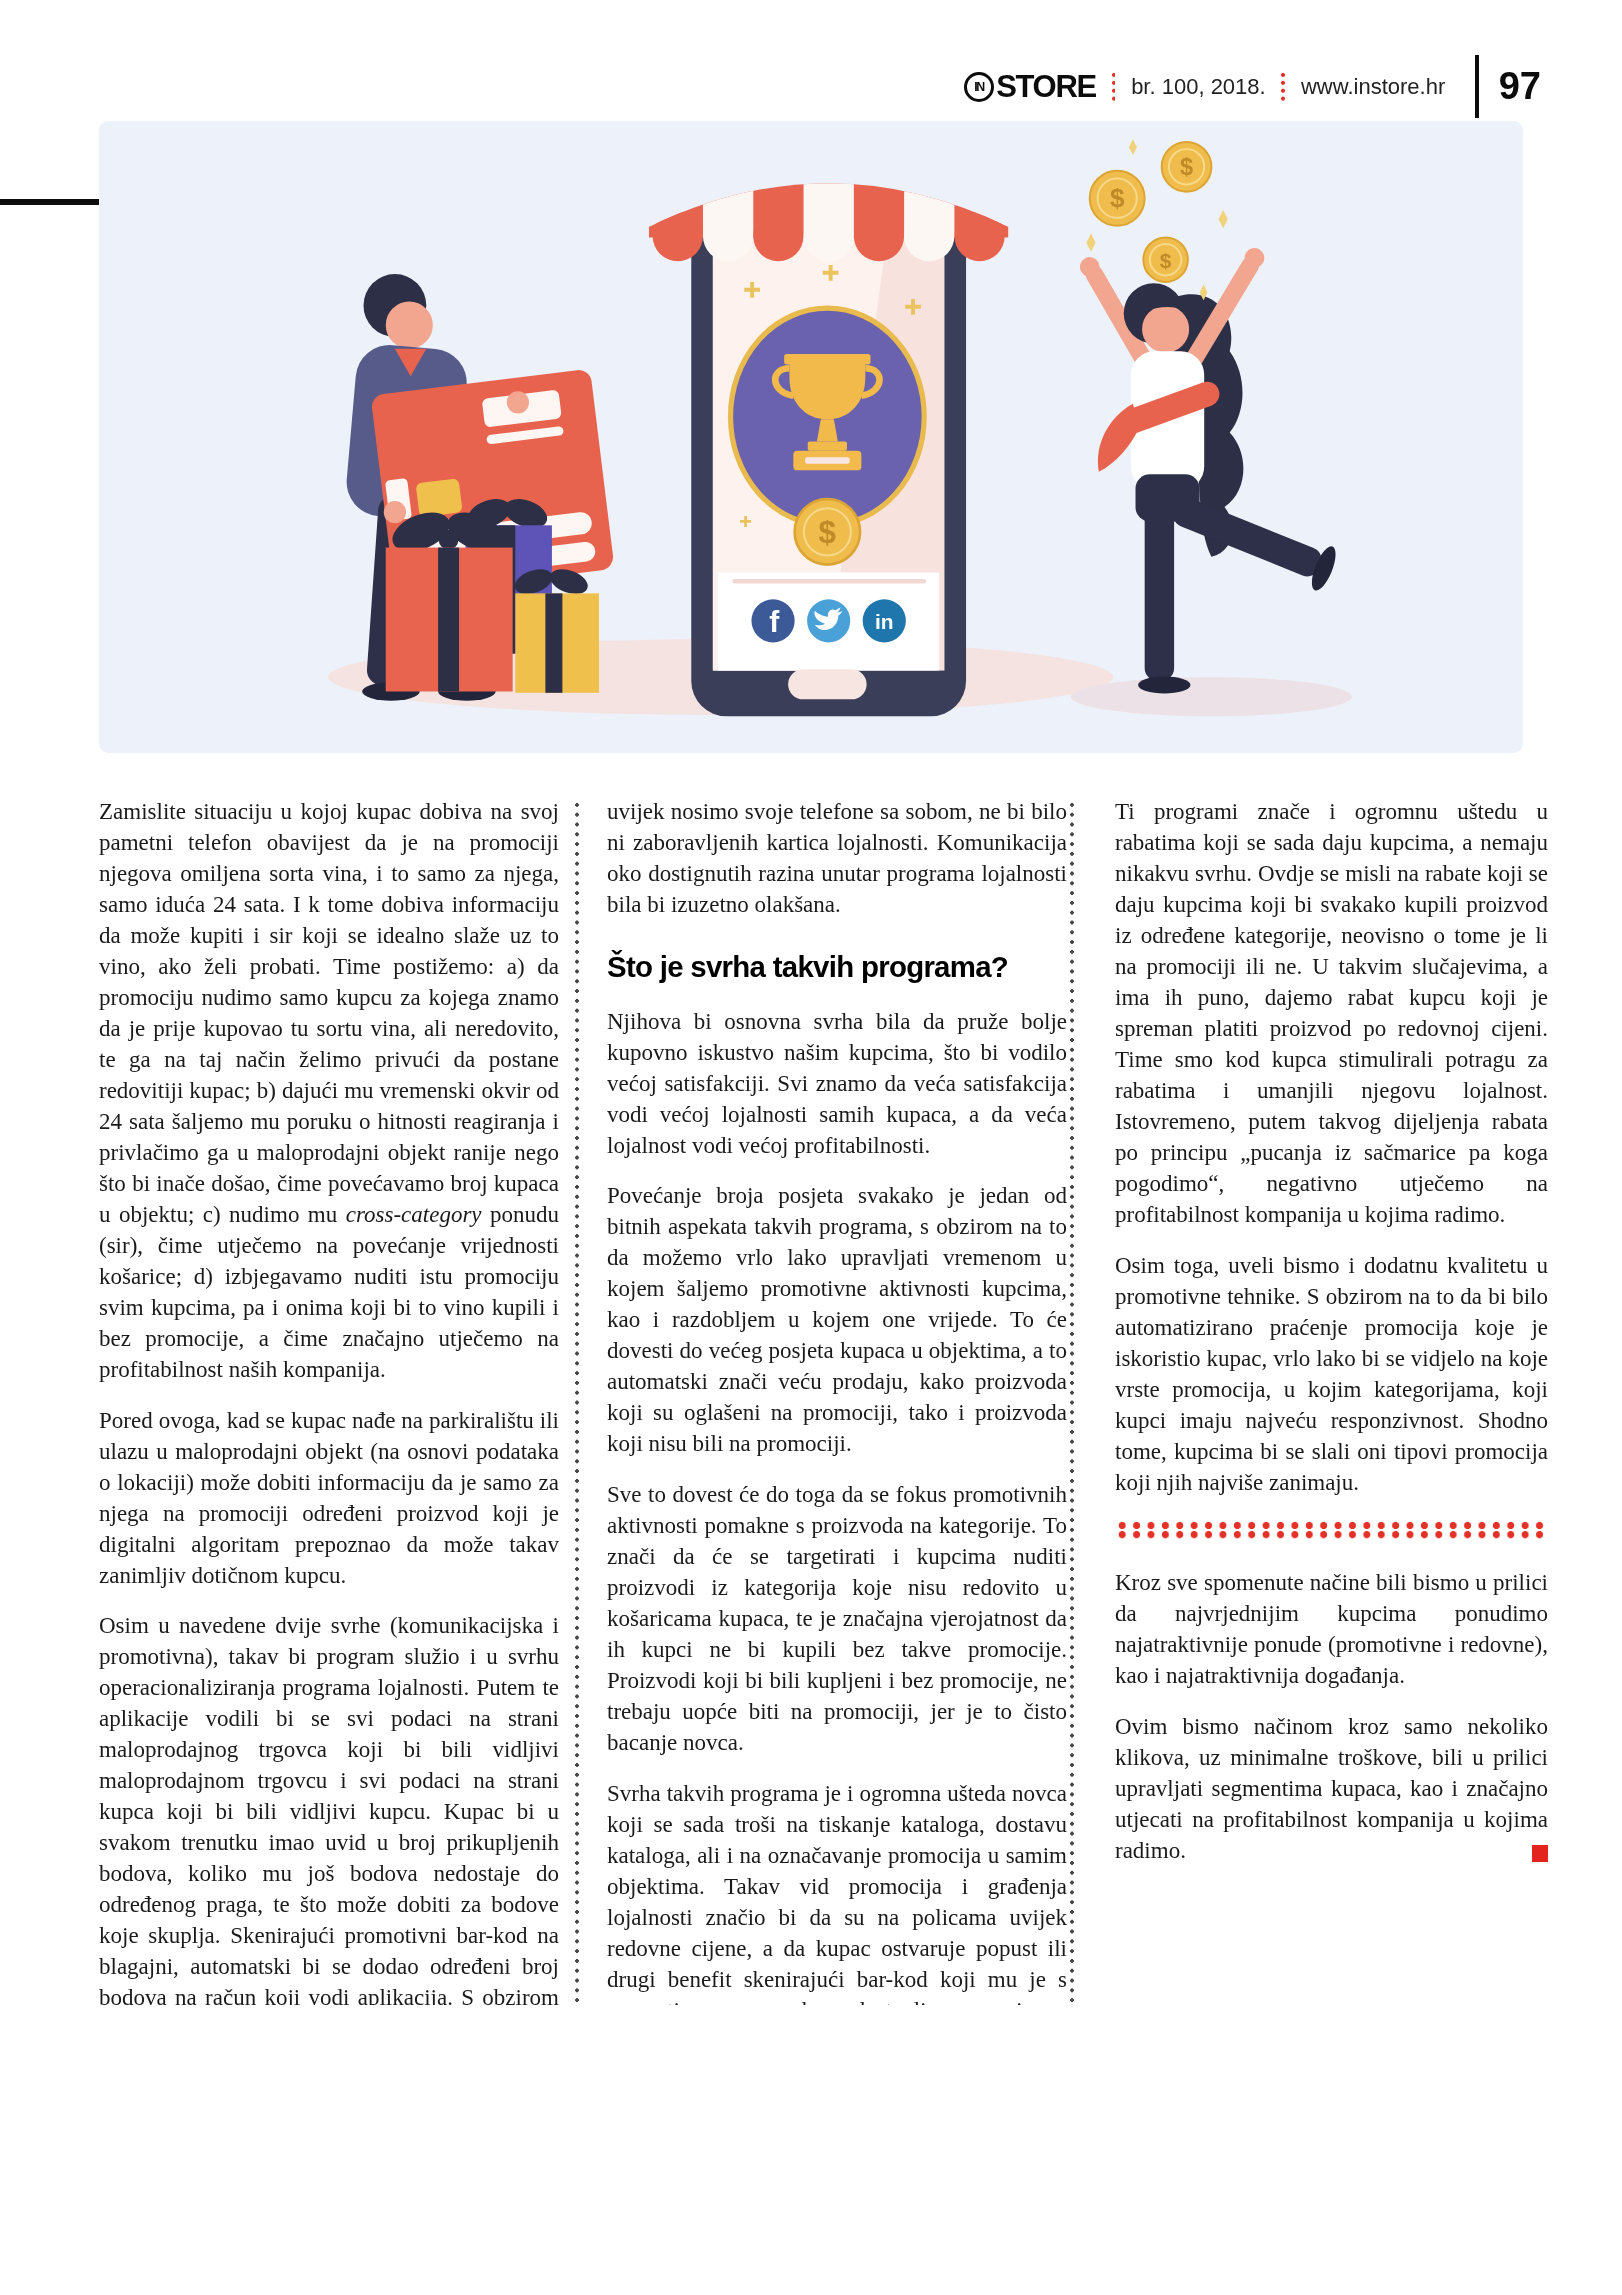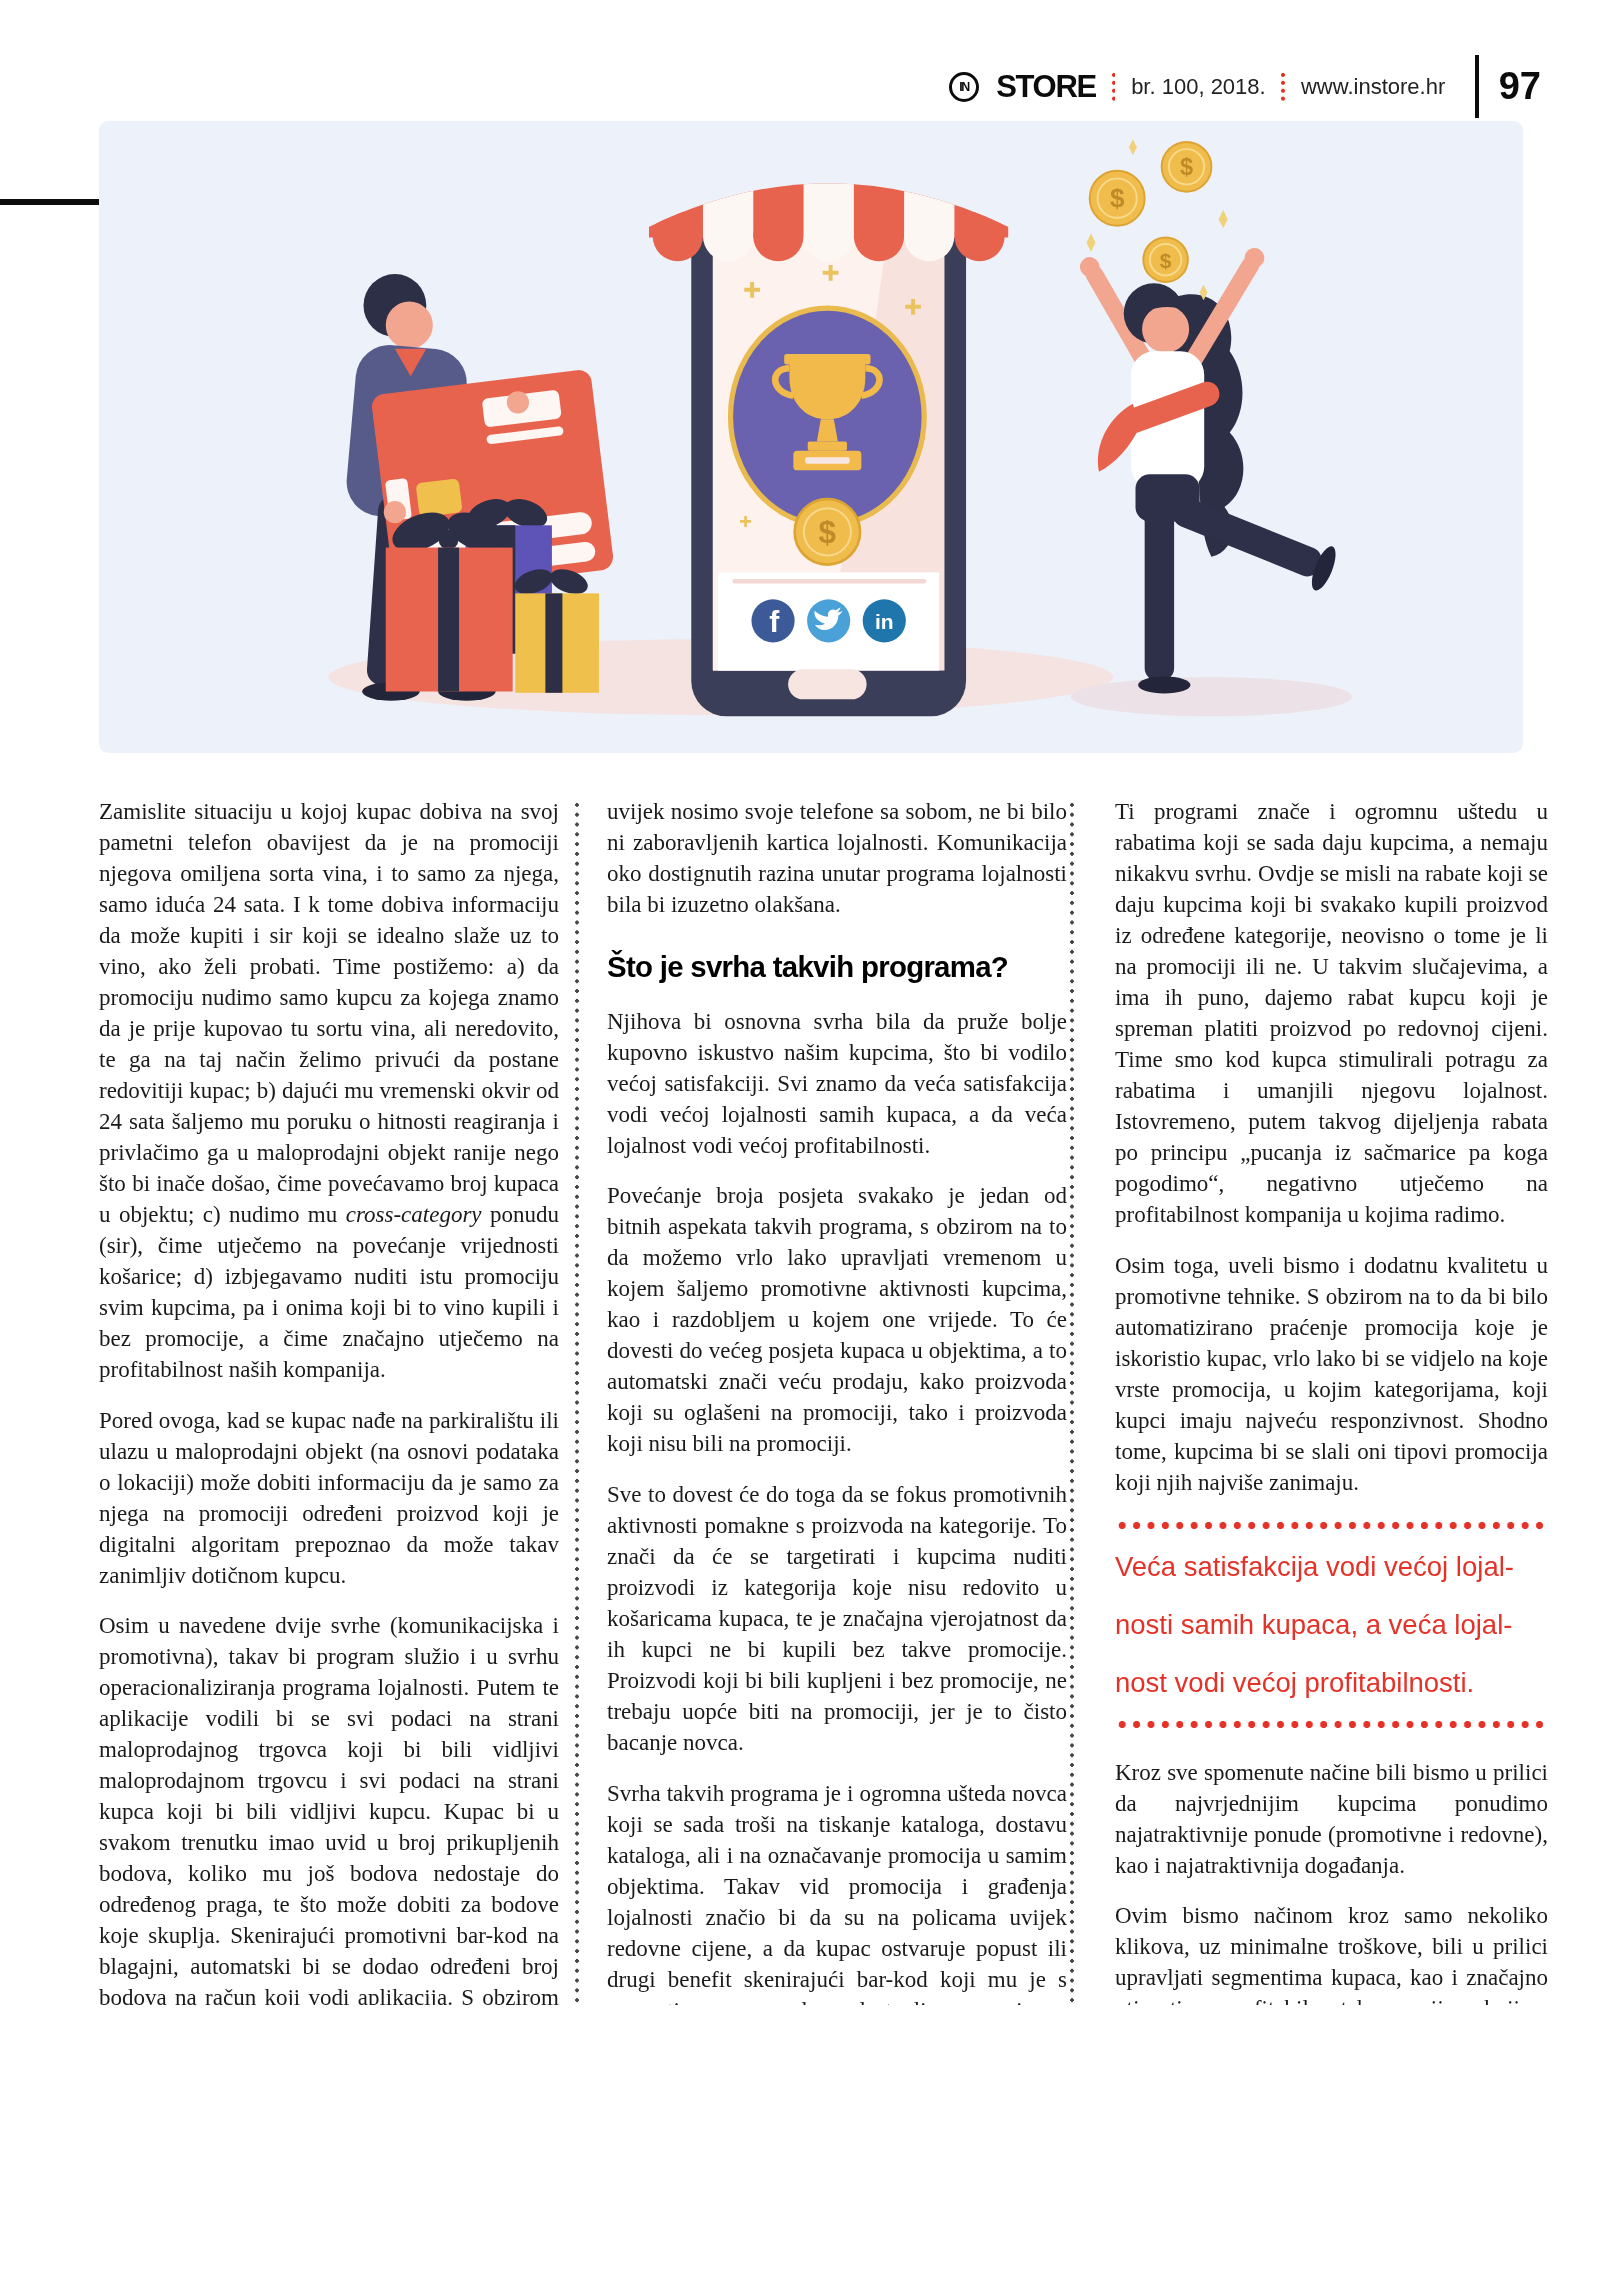--- a/index.html
+++ b/index.html
@@ -6,21 +6,21 @@
   .page{position:relative;width:1623px;height:2005px;background:#ffffff;
         font-family:"Liberation Serif",serif;color:#1a1a1a;overflow:hidden;}
 
   
   .hdr{position:absolute;top:55px;right:82px;display:flex;align-items:center;}
   .logo{display:flex;align-items:center;}
   .logo-mark{width:30px;height:30px;box-sizing:border-box;border:3.9px solid #0c0c0c;border-radius:50%;
              display:flex;align-items:center;justify-content:center;background:#fff;
              font-family:"Liberation Sans",sans-serif;font-weight:bold;font-size:12.4px;letter-spacing:-1.3px;color:#0c0c0c;}
   .logo-text{font-family:"Liberation Sans",sans-serif;font-weight:900;font-size:31px;letter-spacing:-1.3px;
-             color:#0c0c0c;margin-left:17px;}
+             color:#0c0c0c;margin-left:2px;}
   .dots-v{width:3.9px;height:31px;margin:0 15.7px;
           background-image:radial-gradient(circle,#e53228 1.8px,transparent 2.2px);
           background-size:3.9px 7.9px;background-repeat:repeat-y;background-position:center top;}
   .meta{font-family:"Liberation Sans",sans-serif;font-size:22px;color:#222;}
   .vbar{width:3.9px;height:63px;background:#0c0c0c;margin:0 19.6px 0 30px;}
   .pagenum{font-family:"Liberation Sans",sans-serif;font-weight:900;font-size:38px;color:#0c0c0c;}
 
   .left-bar{position:absolute;left:0;top:199px;width:100px;height:5.9px;background:#0d0d0d;}
 
   
@@ -236,23 +236,20 @@
       <p>Povećanje broja posjeta svakako je jedan od bitnih aspekata takvih programa, s obzirom na to da možemo vrlo lako upravljati vremenom u kojem šaljemo promotivne aktivnosti kupcima, kao i razdobljem u kojem one vrijede. To će dovesti do većeg posjeta kupaca u objektima, a to automatski znači veću prodaju, kako proizvoda koji su oglašeni na promociji, tako i proizvoda koji nisu bili na promociji.</p>
       <p>Sve to dovest će do toga da se fokus promotivnih aktivnosti pomakne s proizvoda na kategorije. To znači da će se targetirati i kupcima nuditi proizvodi iz kategorija koje nisu redovito u košaricama kupaca, te je značajna vjerojatnost da ih kupci ne bi kupili bez takve promocije. Proizvodi koji bi bili kupljeni i bez promocije, ne trebaju uopće biti na promociji, jer je to čisto bacanje novca.</p>
       <p>Svrha takvih programa je i ogromna ušteda novca koji se sada troši na tiskanje kataloga, dostavu kataloga, ali i na označavanje promocija u samim objektima. Takav vid promocija i građenja lojalnosti značio bi da su na policama uvijek redovne cijene, a da kupac ostvaruje popust ili drugi benefit skenirajući bar-kod koji mu je s promotivnom ponudom dostavljen na njegov pametni telefon.</p>
     </section>
 
     <section class="col">
       <p>Ti programi znače i ogromnu uštedu u rabatima koji se sada daju kupcima, a nemaju nikakvu svrhu. Ovdje se misli na rabate koji se daju kupcima koji bi svakako kupili proizvod iz određene kategorije, neovisno o tome je li na promociji ili ne. U takvim slučajevima, a ima ih puno, dajemo rabat kupcu koji je spreman platiti proizvod po redovnoj cijeni. Time smo kod kupca stimulirali potragu za rabatima i umanjili njegovu lojalnost. Istovremeno, putem takvog dijeljenja rabata po principu „pucanja iz sačmarice pa koga pogodimo“, negativno utječemo na profitabilnost kompanija u kojima radimo.</p>
       <p>Osim toga, uveli bismo i dodatnu kvalitetu u promotivne tehnike. S obzirom na to da bi bilo automatizirano praćenje promocija koje je iskoristio kupac, vrlo lako bi se vidjelo na koje vrste promocija, u kojim kategorijama, koji kupci imaju najveću responzivnost. Shodno tome, kupcima bi se slali oni tipovi promocija koji njih najviše zanimaju.</p>
       <div class="pullquote">
         <div class="dots-h"></div>
-        <div class="pq-text">Veća satisfakcija vodi većoj lojal-
-nosti samih kupaca, a veća lojal-
-nost vodi većoj profitabilnosti.</div>
         <div class="dots-h"></div>
       </div>
       <p>Kroz sve spomenute načine bili bismo u prilici da najvrjednijim kupcima ponudimo najatraktivnije ponude (promotivne i redovne), kao i najatraktivnija događanja.</p>
       <p><span>Ovim bismo načinom kroz samo nekoliko klikova, uz minimalne troškove, bili u prilici upravljati segmentima kupaca, kao i značajno utjecati na profitabilnost kompanija u kojima radimo.</span><span class="end-mark"></span></p>
     </section>
   </main>
 
 </div>
 
 

